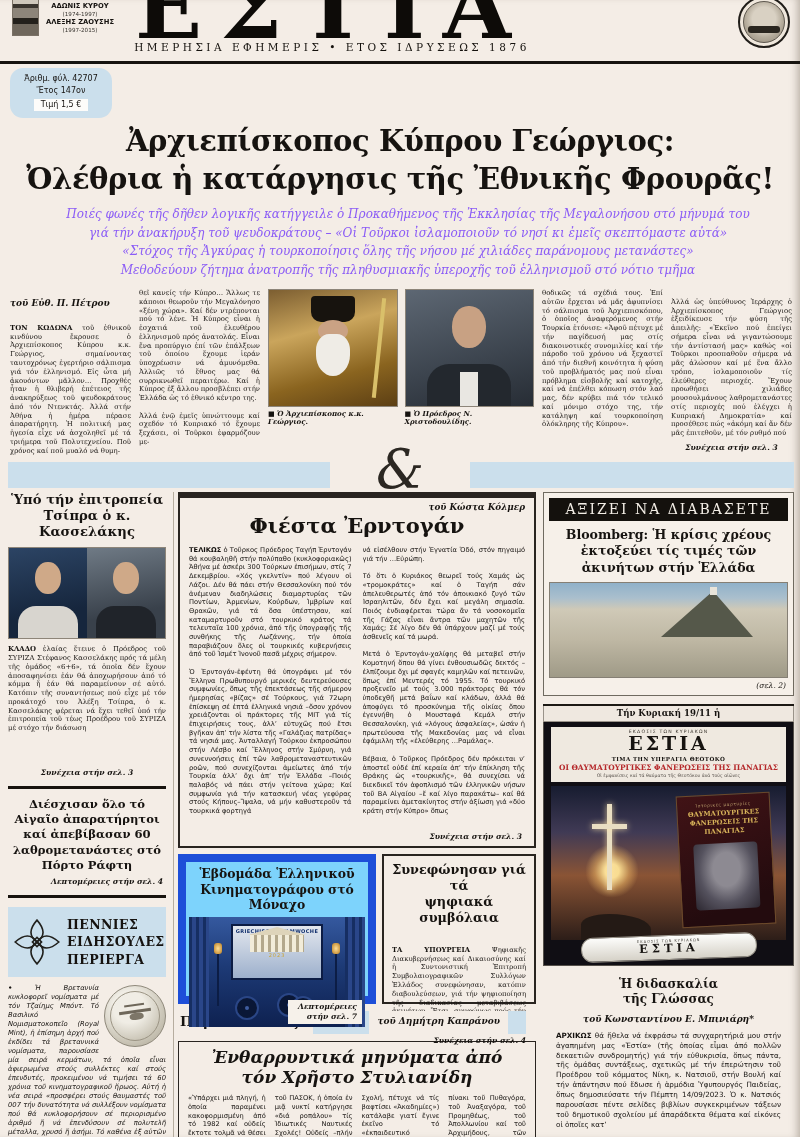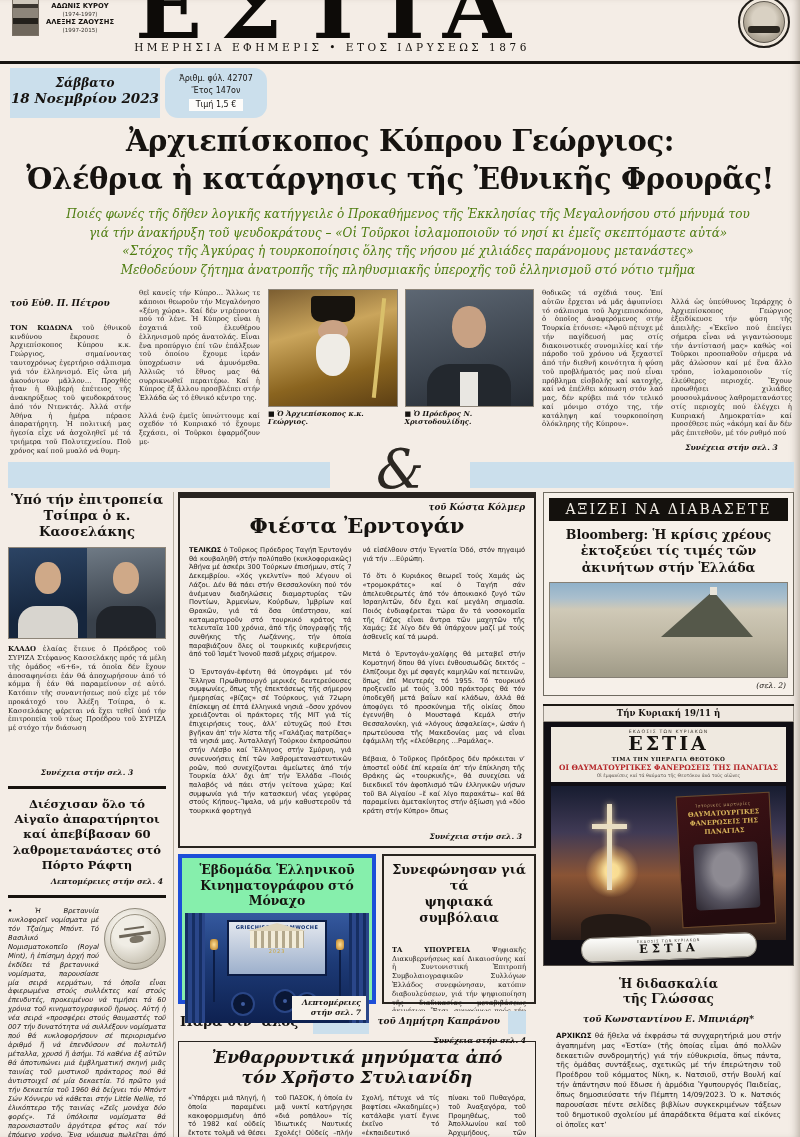--- a/index.html
+++ b/index.html
@@ -39,21 +39,21 @@
   .cloud:before { content:""; position:absolute; left:5px; top:-6px; width:11px; height:10px; background:#fbfbf9; border:1px solid #9aa4ab; border-radius:50%; }
   .rain { position:absolute; left:10px; top:27px; width:2px; height:5px; background:#6d8aa0; transform:rotate(18deg);
           box-shadow:6px 1px 0 #6d8aa0, 12px -1px 0 #6d8aa0; }
   .db4 { width:102px; text-align:center; font-size:8px; padding-top:5px; line-height:1.55;border-radius:13px; }
   .price { background:#fdfcfa; display:inline-block; padding:0 7px; margin-top:1px; }
 
   
   .headline { position:absolute; top:122px; left:0; right:0; text-align:center; font-weight:bold;
               font-size:29px; line-height:1.32; letter-spacing:-0.4px; }
   .deck { position:absolute; top:205px; left:28px; right:12px; text-align:center; font-style:italic;
-          font-size:12px; line-height:1.55; color:#4d7c0f; }
+          font-size:12px; line-height:1.55; color:#8b5cf6; }
   .lead-cols { position:absolute; top:289px; left:10px; right:8px; height:170px; display:flex; gap:8px; }
   .lcol { flex:1; overflow:hidden; font-size:6.9px; line-height:1.27; text-align:justify; white-space:pre-line; }
   .lead-byline { font-size:9px; font-weight:bold; font-style:italic; margin-bottom:6px; white-space:normal; }
   .lede { font-weight:bold; }
   .photos { width:266px; display:flex; gap:7px; flex:none; }
   .photos figure { flex:1; }
   .photo { height:118px; border:1px solid #8d8higher579; border:1px solid #8d8579; position:relative; overflow:hidden; }
   .photo-abp { background:linear-gradient(165deg,#7c5e31 0%, #caa55c 35%, #8a641f 70%, #5c3f14 100%); }
   .photo-abp .hat { position:absolute; left:50%; top:6px; transform:translateX(-50%); width:44px; height:26px; background:#17130e; border-radius:4px 4px 10px 10px; }
   .photo-abp .face { position:absolute; left:50%; top:30px; transform:translateX(-50%); width:30px; height:22px; background:#caa284; border-radius:50%; }
@@ -101,21 +101,21 @@
 
   
   .centercol { position:absolute; left:178px; top:492px; width:358px; }
   .erdogan { position:relative; border:2px solid #292420; border-top:6px solid #292420; padding:4px 9px 6px; height:356px; background:#f4ede6; }
   .erd-byline { text-align:right; font-size:8.8px; font-weight:bold; font-style:italic; }
   .erd-title { text-align:center; font-size:21px; font-weight:bold; margin:1px 0 8px; }
   .erd-cols { display:flex; gap:11px; height:292px; overflow:hidden; }
   .ecol { flex:1; font-family:"DejaVu Sans",sans-serif; font-size:6.7px; line-height:1.3; text-align:justify; white-space:pre-line; overflow:hidden; }
   .erd-cont { position:absolute; right:12px; bottom:5px; background:#f4ede6; padding-left:6px; font-weight:bold; font-style:italic; font-size:7.6px; font-family:"DejaVu Serif",serif; }
   .midrow { display:flex; gap:6px; margin-top:6px; height:150px; }
-  .filmbox { width:198px; border:4px solid #1d4ed8; padding:3px; background:#86efac; }
+  .filmbox { width:198px; border:8px solid #1d4ed8; padding:3px; background:#7dd3fc; }
   .filmbox h3 { text-align:center; font-size:12.4px; font-weight:bold; line-height:1.25; margin:1px 0 4px; }
   .film-art { position:relative; height:110px; background:linear-gradient(180deg,#35599f 0%, #1d3a76 45%, #0e2150 100%); overflow:hidden; }
   .curtain { position:absolute; top:0; bottom:0; width:20px; background:repeating-linear-gradient(90deg,#162e62 0 3px,#2a4689 3px 7px); }
   .curt-l { left:0; } .curt-r { right:0; }
   .lantern { position:absolute; top:26px; width:8px; height:11px; border-radius:3px; background:radial-gradient(#ffdf96,#b97c1f); }
   .lant-l { left:25px; } .lant-r { right:25px; }
   .lpost { position:absolute; top:37px; width:2px; height:52px; background:#0c1d45; }
   .post-l { left:28px; } .post-r { right:28px; }
   .screen { position:absolute; left:42px; right:42px; top:7px; height:56px; background:linear-gradient(#e3e7ee,#9db0cc); border:2px solid #0c1c44; text-align:center; overflow:hidden; }
   .stext { font-family:"DejaVu Sans",sans-serif; font-size:5px; font-weight:bold; color:#13316e; letter-spacing:.4px; line-height:1.3; margin-top:2px; }
@@ -200,24 +200,20 @@
   <div class="logo">ΕΣΤΙΑ</div>
   <div class="tagline">ΗΜΕΡΗΣΙΑ ΕΦΗΜΕΡΙΣ • ΕΤΟΣ ΙΔΡΥΣΕΩΣ 1876</div>
   <div class="seal">
     <div class="seal-inner">
         <div class="seal-band"></div>
       </div>
   </div>
   <div class="masthead-rule"></div>
 
   <div class="datebar">
-    <div class="db db1">
-      <div class="db-day">Σάββατο</div>
-      <div class="db-date">18 Νοεμβρίου 2023</div>
-    </div>
     <div class="db db4">
       <div>Ἀριθμ. φύλ. 42707</div>
       <div>Ἔτος 147ον</div>
       <div class="price">Τιμή 1,5 €</div>
     </div>
   </div>
 
   <div class="headline">
     <div>Ἀρχιεπίσκοπος Κύπρου Γεώργιος:</div>
     <div>Ὀλέθρια ἡ κατάργησις τῆς Ἐθνικῆς Φρουρᾶς!</div>
@@ -290,20 +286,36 @@
       </div>
       <div class="small-cont">Συνέχεια στήν σελ. 3</div>
     </div>
     <div class="lc-rule"></div>
     <div>
       <div class="aegean-title">Διέσχισαν ὅλο τό Αἰγαῖο ἀπαρατήρητοι καί ἀπεβίβασαν 60 λαθρομετανάστες στό Πόρτο Ράφτη</div>
       <div class="aegean-details">Λεπτομέρειες στήν σελ. 4</div>
     </div>
     <div class="lc-rule"></div>
     <div class="pennies">
+      <div class="pennies-head">
+        <svg class="orn" width="46" height="46" viewBox="0 0 40 40">
+          <g fill="none" stroke="#21201c" stroke-width="1.4">
+            <path d="M20 1 C27 9 27 15 20 20 C13 15 13 9 20 1 Z"></path>
+            <path d="M20 39 C27 31 27 25 20 20 C13 25 13 31 20 39 Z"></path>
+            <path d="M1 20 C9 13 15 13 20 20 C15 27 9 27 1 20 Z"></path>
+            <path d="M39 20 C31 13 25 13 20 20 C25 27 31 27 39 20 Z"></path>
+            <rect x="17.2" y="17.2" width="5.6" height="5.6" transform="rotate(45 20 20)"></rect>
+          </g>
+        </svg>
+        <div class="pennies-titles">
+          <div>ΠΕΝΝΙΕΣ</div>
+          <div>ΕΙΔΗΣΟΥΛΕΣ</div>
+          <div>ΠΕΡΙΕΡΓΑ</div>
+        </div>
+      </div>
       <div class="pennies-body">
         <span class="coin">
             <span class="heli"></span>
           </span>
         <b>•</b><span> Ἡ Βρεταννία κυκλοφορεῖ νομίσματα μέ τόν Τζαίημς Μπόντ. Τό Βασιλικό Νομισματοκοπεῖο (Royal Mint), ἡ ἐπίσημη ἀρχή πού ἐκδίδει τά βρεταννικά νομίσματα, παρουσίασε μία σειρά κερμάτων, τά ὁποῖα εἶναι ἀφιερωμένα στούς συλλέκτες καί στούς ἐπενδυτές, προκειμένου νά τιμήσει τά 60 χρόνια τοῦ κινηματογραφικοῦ ἥρωος. Αὐτή ἡ νέα σειρά «προσφέρει στούς θαυμαστές τοῦ 007 τήν δυνατότητα νά συλλέξουν νομίσματα πού θά κυκλοφορήσουν σέ περιορισμένο ἀριθμό ἤ νά ἐπενδύσουν σέ πολυτελῆ μέταλλα, χρυσό ἤ ἀσήμι. Τό καθένα ἐξ αὐτῶν θά ἀποτυπώνει μιά ἐμβληματική σκηνή μιᾶς ταινίας τοῦ μυστικοῦ πράκτορος πού θά ἀντιστοιχεῖ σέ μία δεκαετία. Τό πρῶτο γιά τήν δεκαετία τοῦ 1960 θά δείχνει τόν Μπόντ Σών Κόννερυ νά κάθεται στήν Little Nellie, τό ἑλικόπτερο τῆς ταινίας «Ζεῖς μονάχα δύο φορές». Τά ὑπόλοιπα νομίσματα θά παρουσιαστοῦν ἀργότερα φέτος καί τόν ἑπόμενο χρόνο. Ἕνα νόμισμα πωλεῖται ἀπό 14,50 λίρες (17 εὐρώ) γιά τήν ἔκδοση σέ χαλκονικέλιο καί ἕως 5.305 λίρες γιά τήν ἀκριβέστερη ἔκδοση, μέ περισσότερα ἀπό 62 γραμμάρια χρυσοῦ.</span>
       </div>
     </div>
   </div>
 
   <div class="centercol">

